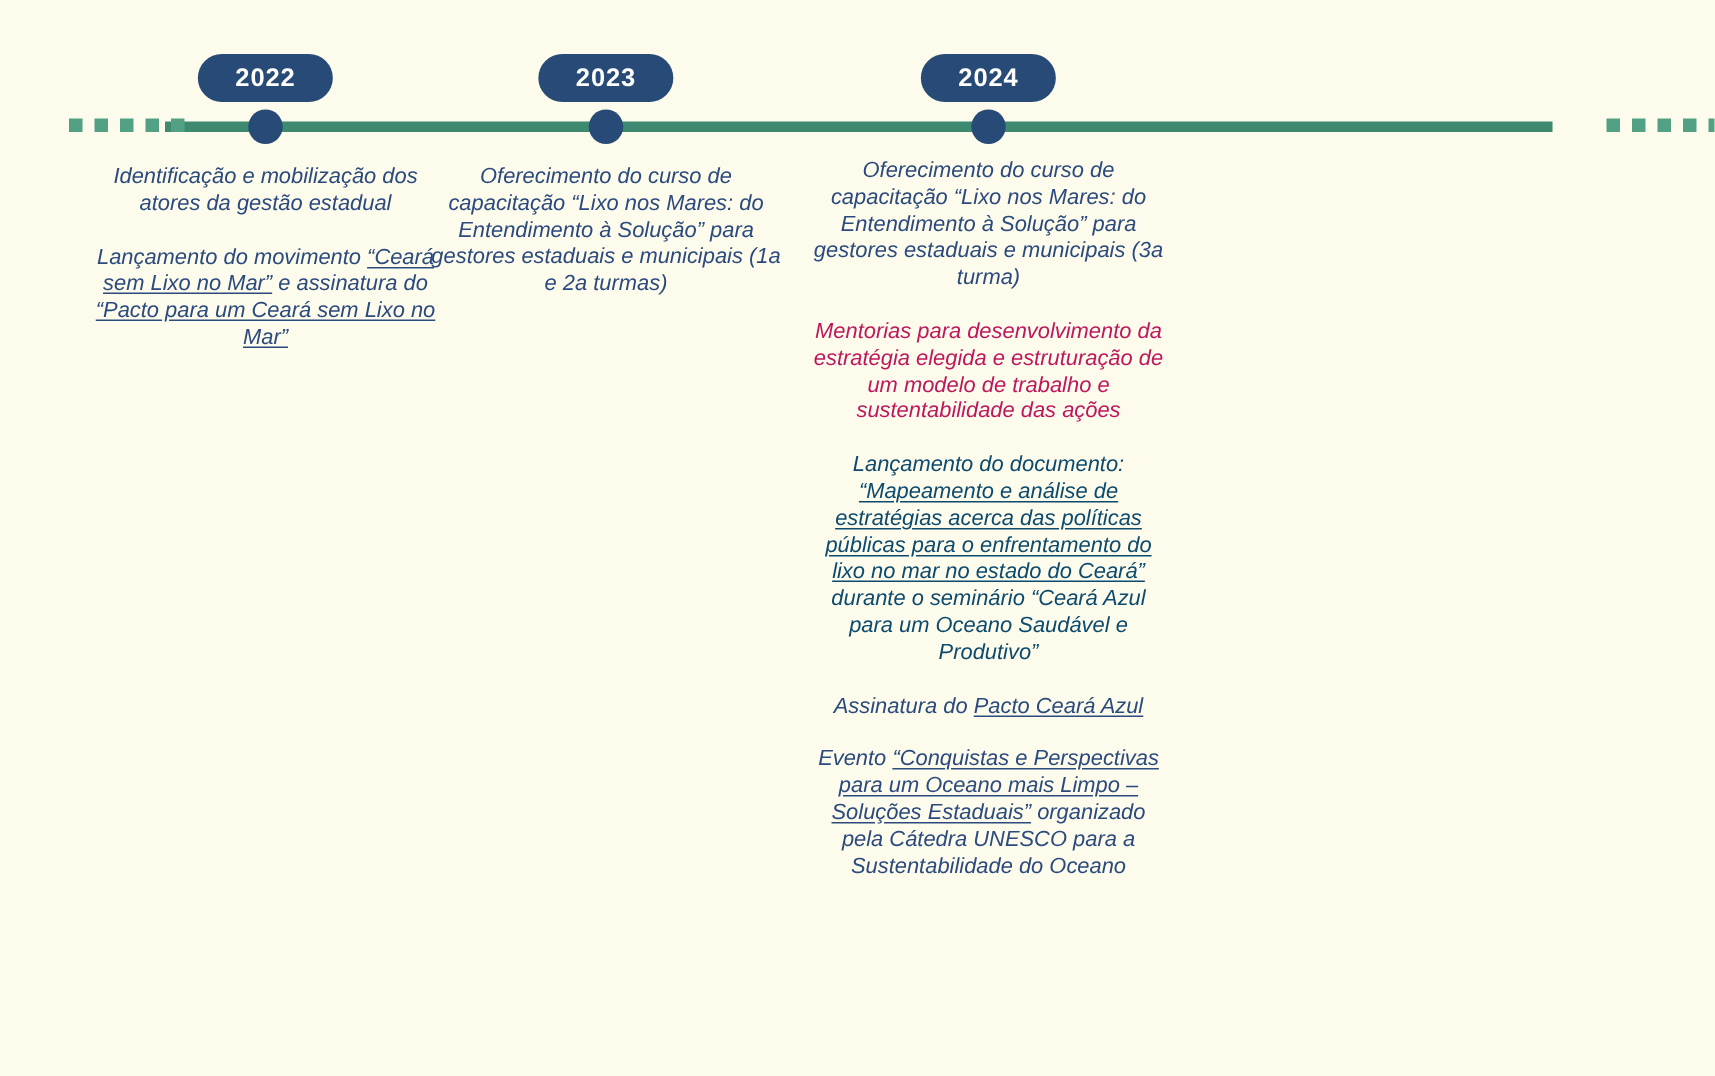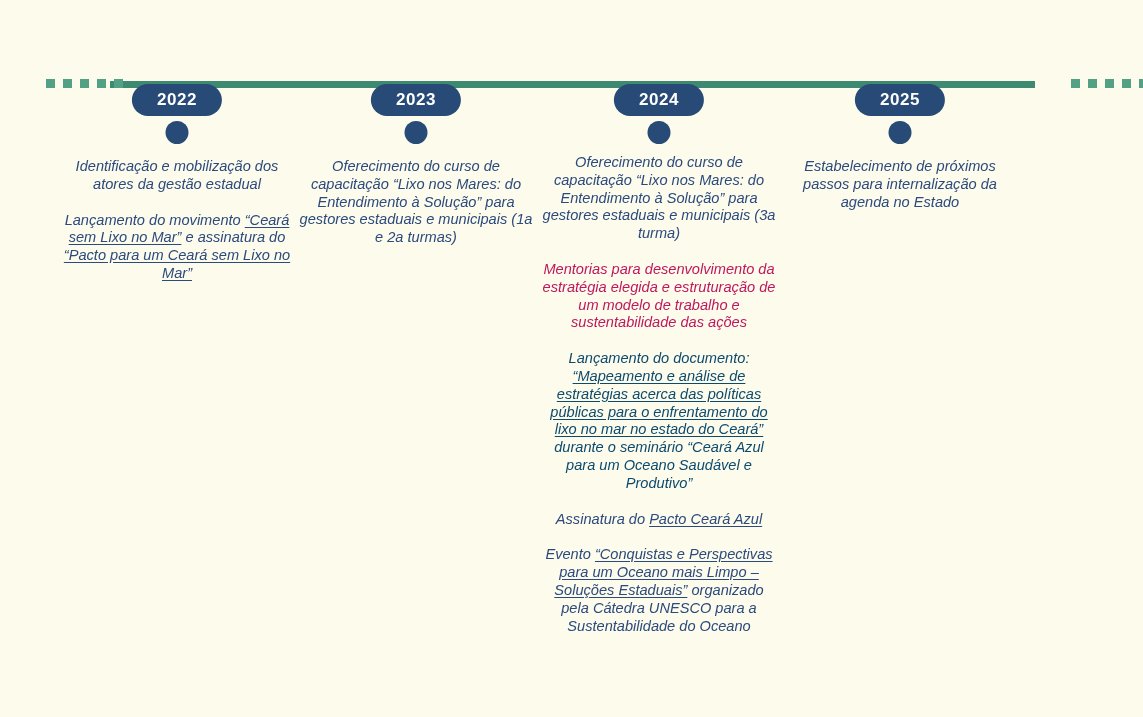--- a/index.html
+++ b/index.html
@@ -51,24 +51,23 @@
     left: 0;
     top: 0;
     width: 1143px;
     height: 717px;
   }
   .col {
     position: absolute;
     top: 0;
     width: 242px;
     height: 667px;
-    margin-top: 48px;
   }
   .col-0 { left: 56px; }
-  .col-1 { left: 295px; }
+  .col-1 { left: 283px; }
   .col-2 { left: 538px; }
   .col-3 { left: 779px; }
 
   .year-badge {
     position: absolute;
     top: 36px;
     left: 50%;
     transform: translateX(-50%);
     background: #274a76;
     color: #ffffff;
@@ -166,22 +165,15 @@
         <div class="year-badge" style="background: rgb(39, 74, 118); color: rgb(255, 255, 255);">2024</div>
         <div class="node-dot" style="background: rgb(39, 74, 118);"></div>
         <div class="entries">
           <p class="entry" style="color: rgb(43, 74, 125);"><span>Oferecimento do curso de capacitação “Lixo nos Mares: do Entendimento à Solução” para gestores estaduais e municipais (3a turma)</span></p>
           <p class="entry" style="color: #be185d;"><span>Mentorias para desenvolvimento da estratégia elegida e estruturação de um modelo de trabalho e sustentabilidade das ações</span></p>
           <p class="entry" style="color: #0c4a6e;"><span>Lançamento do documento: </span><span class="lnk">“Mapeamento e análise de estratégias acerca das políticas públicas para o enfrentamento do lixo no mar no estado do Ceará”</span><span> durante o seminário “Ceará Azul para um Oceano Saudável e Produtivo”</span></p>
           <p class="entry" style="color: rgb(43, 74, 125);"><span>Assinatura do </span><span class="lnk">Pacto Ceará Azul</span></p>
           <p class="entry" style="color: rgb(43, 74, 125);"><span>Evento </span><span class="lnk">“Conquistas e Perspectivas para um Oceano mais Limpo – Soluções Estaduais”</span><span> organizado pela Cátedra UNESCO para a Sustentabilidade do Oceano</span></p>
         </div>
       </div>
-      <div class="col col-3">
-        <div class="year-badge" style="background: rgb(39, 74, 118); color: rgb(255, 255, 255);">2025</div>
-        <div class="node-dot" style="background: rgb(39, 74, 118);"></div>
-        <div class="entries">
-          <p class="entry" style="color: rgb(43, 74, 125);"><span>Estabelecimento de próximos passos para internalização da agenda no Estado</span></p>
-        </div>
-      </div>
     </div>
 
 </div>
 
 </body></html>

